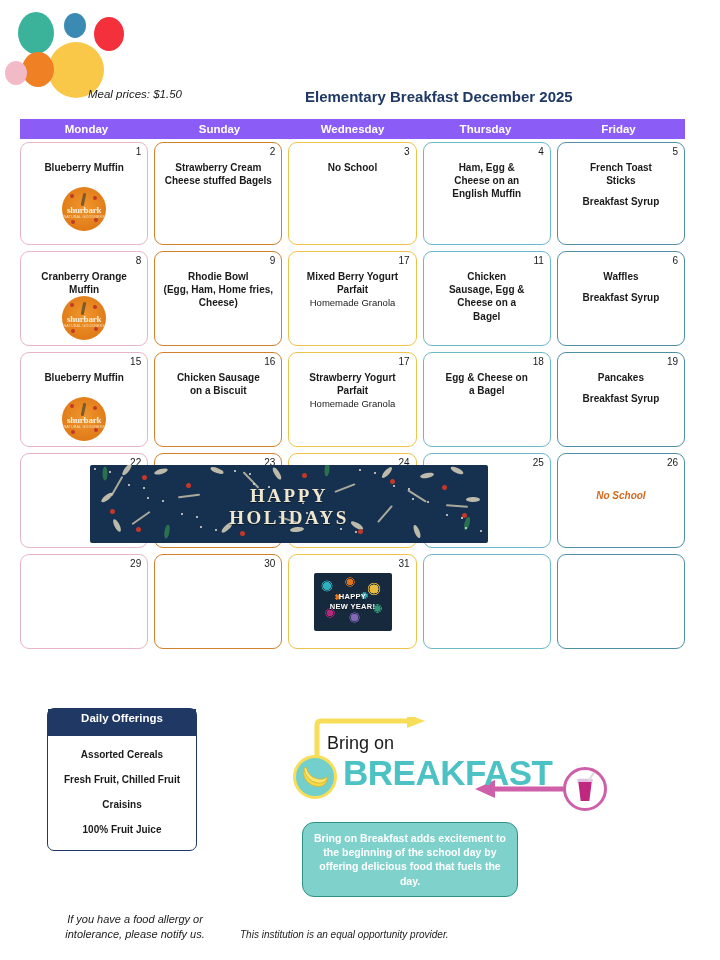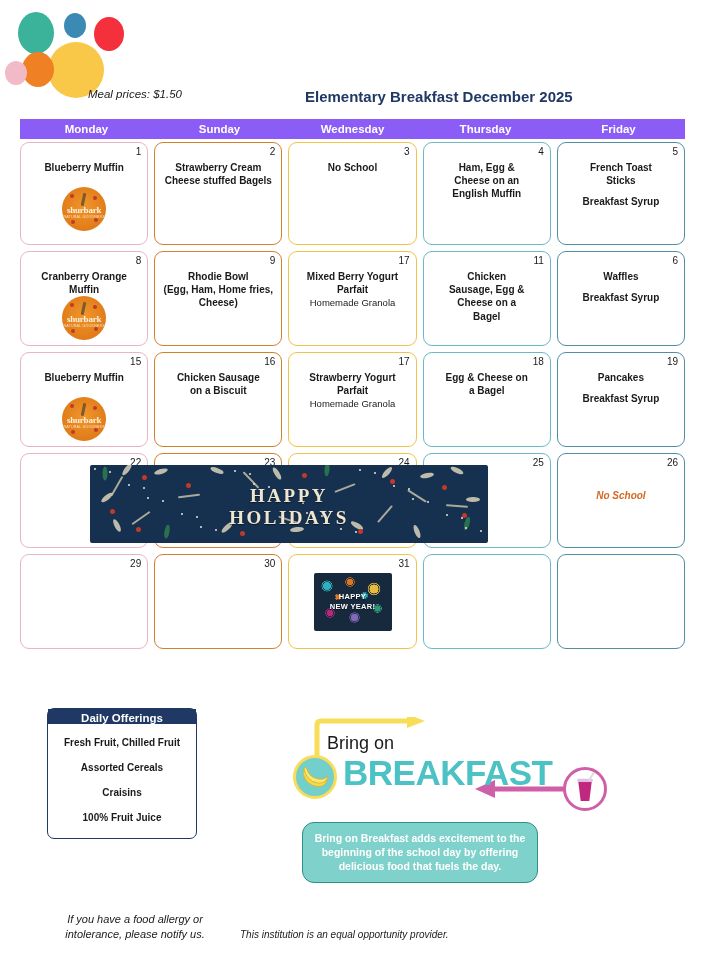--- a/index.html
+++ b/index.html
@@ -151,21 +151,21 @@
   .ny-banner .fw{position:absolute;border-radius:50%;}
 
   
   .offerings{
     position:absolute;left:47px;top:708px;width:150px;
     border:1.3px solid #1f3864;border-radius:7px;background:#fff;
     box-sizing:border-box;
   }
   .offerings-head{
     background:#1f3864;color:#fff;text-align:center;
-    font-size:11.5px;font-weight:700;padding:3px 0 0;
+    font-size:11.5px;font-weight:700;padding:3px 0 12px;
   }
   .offerings-body{padding:6px 4px 8px;}
   .offerings-body div{
     text-align:center;font-size:10px;font-weight:700;
     color:#1a1a1a;padding:6px 0;line-height:1.3;
   }
 
   
   .bob{position:absolute;left:285px;top:705px;width:320px;height:115px;}
   .bob-bring{
@@ -183,21 +183,21 @@
     position:absolute;left:8px;top:50px;width:44px;height:44px;
     border-radius:50%;background:#72cfcb;border:3px solid #f7dd58;
     box-sizing:border-box;
   }
   .bob-drink{
     position:absolute;left:278px;top:62px;width:44px;height:44px;
     border-radius:50%;background:#ffffff;border:3px solid #cf5fa8;
     box-sizing:border-box;overflow:hidden;
   }
   .bob-box{
-    position:absolute;left:302px;top:822px;width:236px;
+    position:absolute;left:302px;top:822px;width:216px;
     background:#7fd2cb;border:1.5px solid #2f8f86;border-radius:12px;
     padding:8px 10px;box-sizing:border-box;
     text-align:center;color:#ffffff;
     font-size:10.5px;font-weight:700;line-height:1.35;
   }
 
   
   .foot-allergy{
     position:absolute;left:45px;top:912px;width:180px;text-align:center;
     font-size:11px;font-style:italic;color:#1a1a1a;line-height:1.4;
@@ -435,22 +435,22 @@
         </div>
       </div>
       <div class="cell c-thu"></div>
       <div class="cell c-fri"></div>
     </div>
   </div>
 
 <div class="offerings">
   <div class="offerings-head">Daily Offerings</div>
   <div class="offerings-body" id="offerings-list">
+      <div>Assorted Cereals</div>
       <div>Fresh Fruit, Chilled Fruit</div>
-      <div>Assorted Cereals</div>
       <div>Craisins</div>
       <div>100% Fruit Juice</div>
     </div>
 </div>
 
 <div class="bob">
   <svg class="bob-arrow-y" viewBox="0 0 112 42">
     <path d="M4 40 L4 8 Q4 4 8 4 L96 4" fill="none" stroke="#f7dd58" stroke-width="5" stroke-linecap="round"></path>
     <polygon points="94,-3 112,4 94,11" fill="#f7dd58"></polygon>
   </svg>

